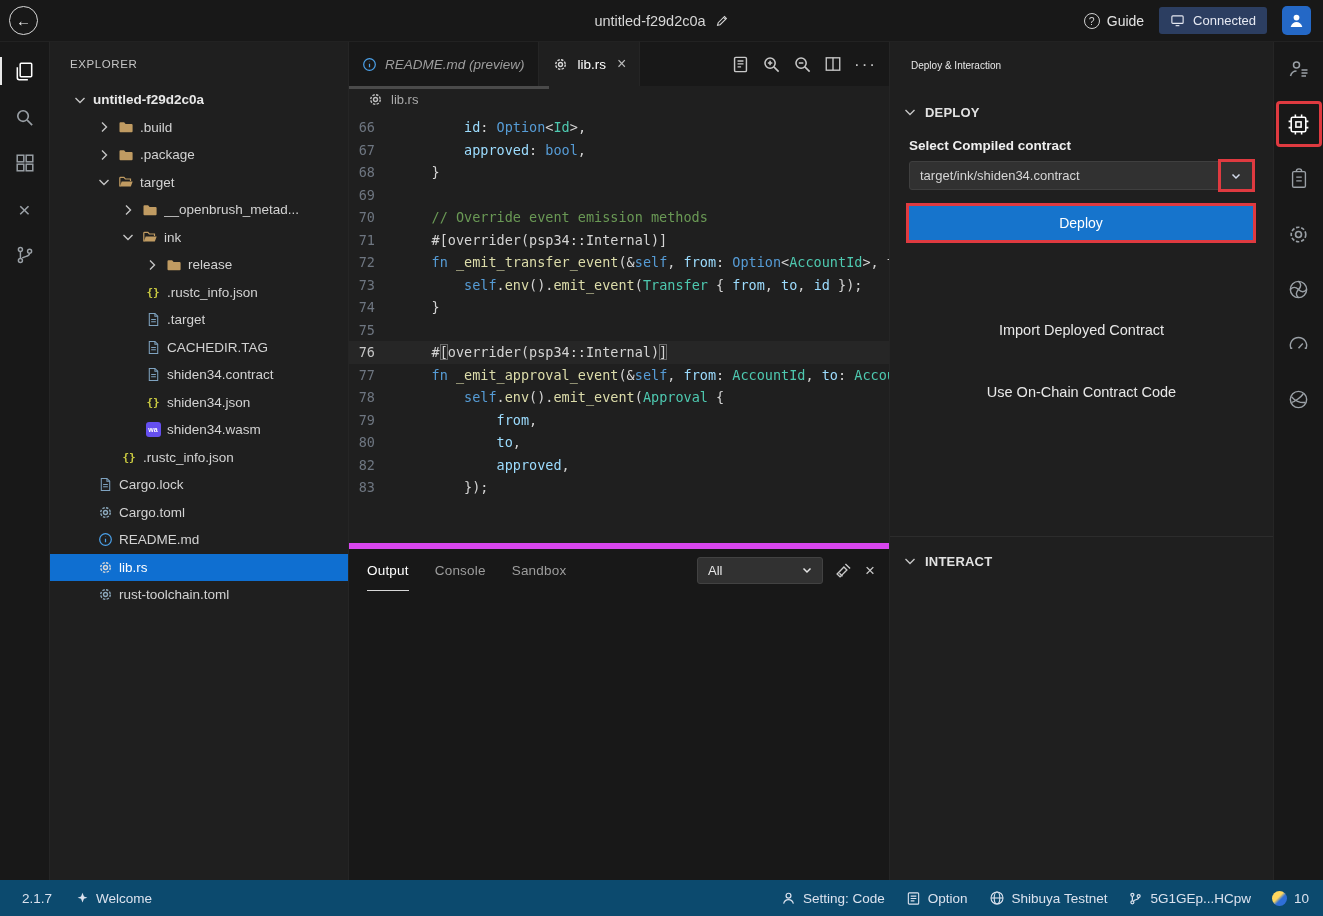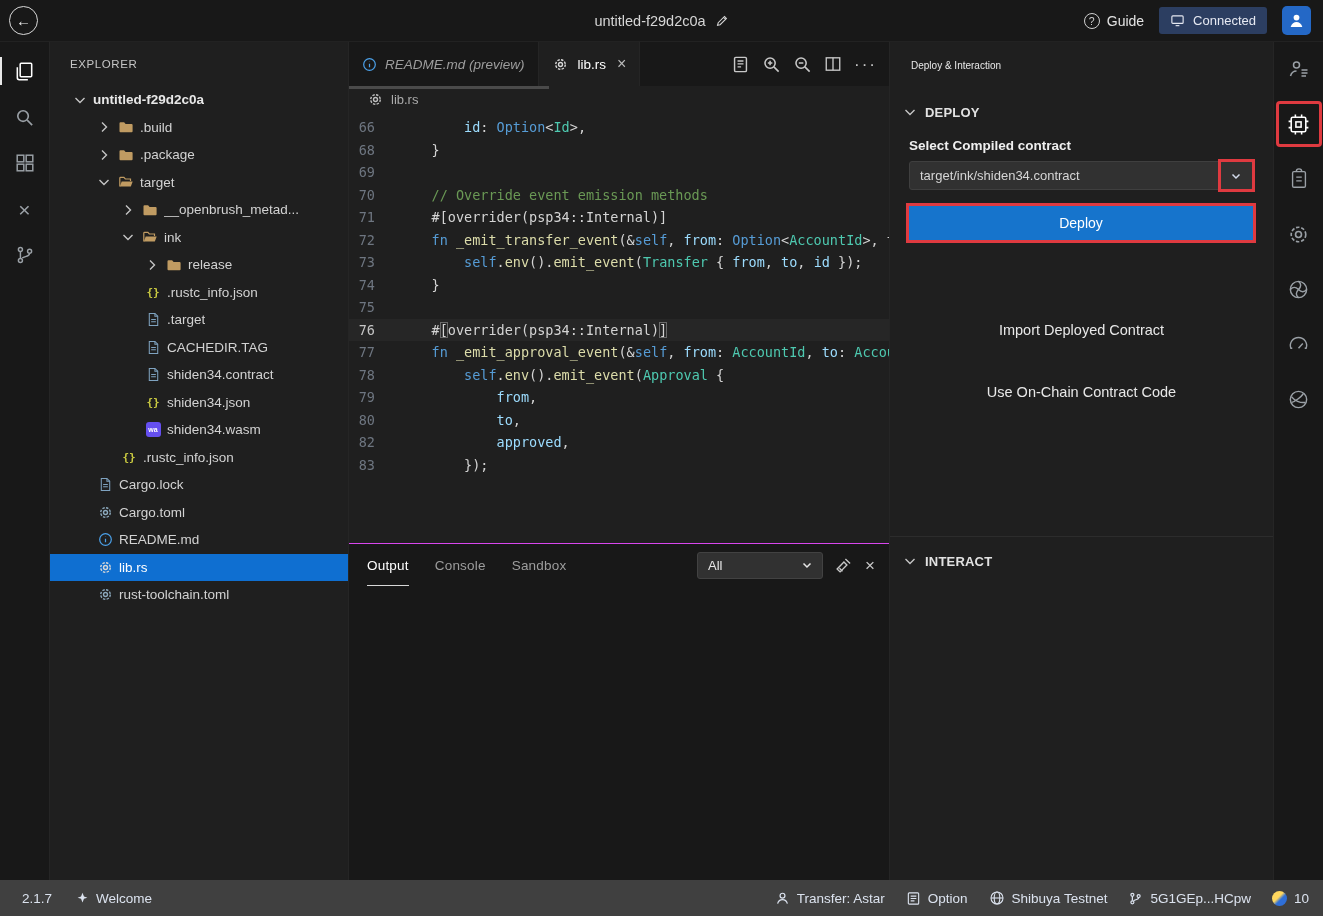--- a/index.html
+++ b/index.html
@@ -61,21 +61,21 @@
   .code-line{display:flex;}
   .code-line.current{background:rgba(255,255,255,0.035);}
   .ln{width:50px;flex:none;text-align:right;padding-right:24px;color:#6e7681;user-select:none;}
   .code-line.current .ln{color:#c6c6c6;}
   .segs{white-space:pre;}
   .tok-plain{color:#d4d4d4}.tok-kw{color:#569cd6}.tok-fn{color:#dcdcaa}.tok-var{color:#9cdcfe}
   .tok-type{color:#4ec9b0}.tok-comment{color:#6a9955}
   .tok-bracket{color:#d4d4d4;box-shadow:0 0 0 1px #6a6a6a inset;}
 
   
-  .panel{height:337px;flex:none;background:#181818;border-top:1px solid #d946ef;display:flex;flex-direction:column;}
+  .panel{height:337px;flex:none;background:#181818;border-top:6px solid #d946ef;display:flex;flex-direction:column;}
   .panel-tabs{height:42px;flex:none;display:flex;align-items:center;padding:0 14px 0 18px;}
   .panel-tabs-list{display:flex;gap:26px;height:100%;}
   .panel-tab{display:flex;align-items:center;font-size:13.5px;color:#9d9d9d;cursor:pointer;border-bottom:1.5px solid transparent;padding-top:1.5px;letter-spacing:.2px;}
   .panel-tab.active{color:#fff;border-bottom-color:#d7d7d7;}
   .panel-filter{margin-left:auto;width:126px;height:27px;background:#313131;border:1px solid #424242;border-radius:3px;display:flex;align-items:center;padding:0 8px 0 10px;color:#e6e6e6;font-size:13px;cursor:pointer;}
   .panel-filter .flabel{flex:1;}
   .panel-actions{display:flex;align-items:center;gap:13px;color:#c8c8c8;padding-left:12px;}
   .panel-actions .ic{cursor:pointer;}
   .panel-content{flex:1;background:#181818;}
 
@@ -87,21 +87,21 @@
   .dp-select{margin:0 20px 0 19px;height:29px;background:#313131;border:1px solid #3f3f3f;border-radius:3px;display:flex;align-items:center;padding:0 40px 0 10px;font-size:13px;color:#d6d6d6;position:relative;cursor:pointer;flex:none;}
   .dp-select-chev{position:absolute;right:9px;top:0;bottom:0;display:flex;align-items:center;color:#d4dced;}
   .chev-annot{position:absolute;top:-3px;bottom:-3px;right:-3px;width:37px;border:3px solid #df3a40;pointer-events:none;}
   .dp-deploy-wrap{margin:13px 17px 0 16px;border:3px solid #df3a40;flex:none;}
   .dp-deploy{display:block;width:100%;height:34px;background:#1674cc;border:none;color:#fff;font-size:14px;font-family:inherit;cursor:pointer;}
   .dp-links{margin-top:45px;display:flex;flex-direction:column;align-items:center;gap:12px;font-size:14.5px;color:#e8e8e8;flex:none;}
   .dp-links span{cursor:pointer;margin-top:34px;}
   .dp-divider{margin-top:136px;border-top:1px solid #2c2c2c;flex:none;}
 
   
-  .statusbar{height:36px;flex:none;background:#404040;display:flex;align-items:center;color:#dbe2ee;font-size:13.5px;padding:0 14px 0 22px;}
+  .statusbar{height:36px;flex:none;background:#0c4a6e;display:flex;align-items:center;color:#dbe2ee;font-size:13.5px;padding:0 14px 0 22px;}
   .status-left{display:flex;align-items:center;gap:24px;}
   .status-right{margin-left:auto;display:flex;align-items:center;gap:21px;}
   .status-item{display:flex;align-items:center;gap:7px;cursor:pointer;white-space:nowrap;}
   .coin-dot{display:inline-block;width:15px;height:15px;border-radius:50%;background:linear-gradient(135deg,#ffd75e 42%,#2f6fd8 58%);}
 </style>
 </head>
 <body>
 
 <div class="app">
 
@@ -445,20 +445,24 @@
           </span>
         <span>lib.rs</span>
       </div>
       <div class="code">
         <div>
             <div class="code-line">
               <span class="ln">66</span>
               <span class="segs"><span class="tok-plain">        </span><span class="tok-var">id</span><span class="tok-plain">: </span><span class="tok-kw">Option</span><span class="tok-plain">&lt;</span><span class="tok-type">Id</span><span class="tok-plain">&gt;,</span></span>
             </div>
             <div class="code-line">
+              <span class="ln">67</span>
+              <span class="segs"><span class="tok-plain">        </span><span class="tok-var">approved</span><span class="tok-plain">: </span><span class="tok-kw">bool</span><span class="tok-plain">,</span></span>
+            </div>
+            <div class="code-line">
               <span class="ln">68</span>
               <span class="segs"><span class="tok-plain">    }</span></span>
             </div>
             <div class="code-line">
               <span class="ln">69</span>
               <span class="segs"></span>
             </div>
             <div class="code-line">
               <span class="ln">70</span>
               <span class="segs"><span class="tok-plain">    </span><span class="tok-comment">// Override event emission methods</span></span>
@@ -667,21 +671,21 @@
         </span>
       </div>
     <div class="status-right">
         <span class="status-item">
           <span class="ic ">
             <svg width="15" height="15" viewBox="0 0 16 16" fill="none" stroke="currentColor" stroke-width="1.3">
               <circle cx="8" cy="5" r="2.6"></circle>
               <path d="M2.8 13.5c.8-3 3-4.3 5.2-4.3s4.4 1.3 5.2 4.3"></path>
             </svg>
           </span>
-          <span>Transfer: Astar</span>
+          <span>Setting: Code</span>
         </span>
         <span class="status-item">
           <span class="ic ">
             <svg width="15" height="15" viewBox="0 0 16 16" fill="none" stroke="currentColor" stroke-width="1.2">
               <rect x="2.5" y="2" width="11" height="12" rx="1"></rect>
               <path d="M5 5.5h6M5 8h6M5 10.5h4"></path>
             </svg>
           </span>
           <span>Option</span>
         </span>

